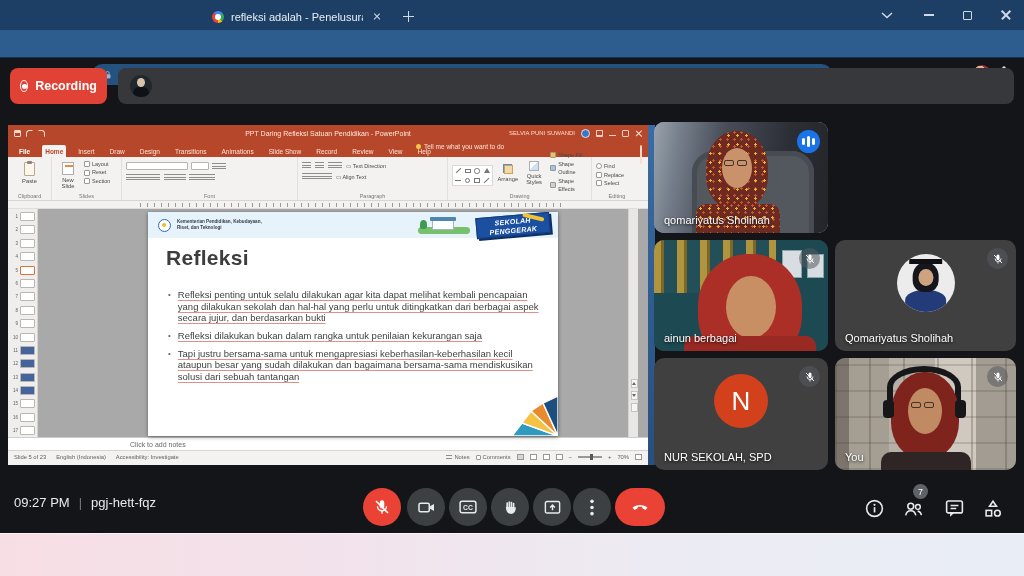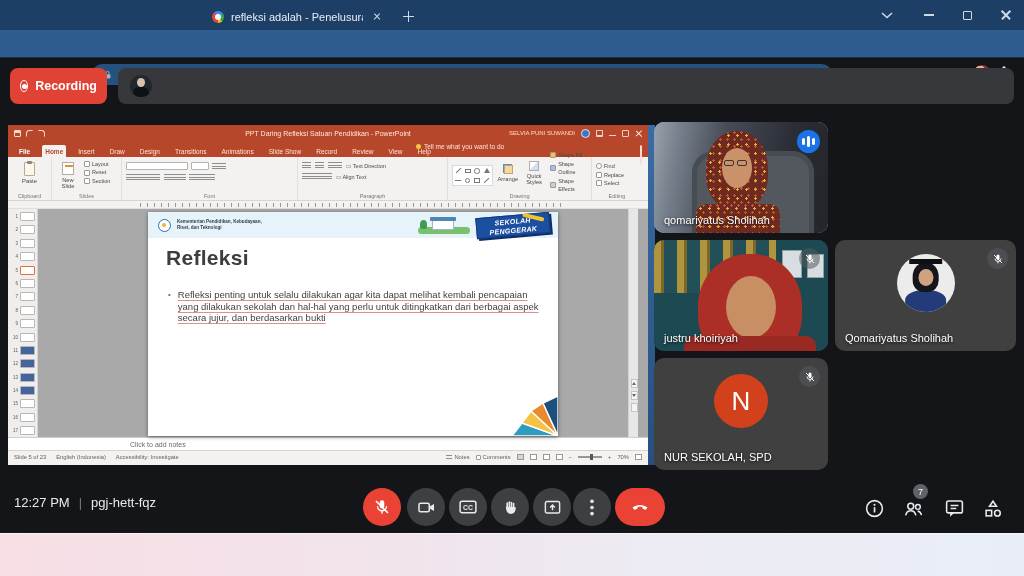--- a/index.html
+++ b/index.html
@@ -582,20 +582,26 @@
               <span class="pencil"></span>
               <span>SEKOLAH</span><br><span>PENGGERAK</span>
             </span>
           </div>
           <div class="slide-title">Refleksi</div>
           <ul class="bullets">
 
           <li>
                 <span class="btxt">Refleksi penting untuk selalu dilakukan agar kita dapat melihat kembali pencapaian yang dilakukan sekolah dan hal-hal yang perlu untuk ditingkatkan dari berbagai aspek secara jujur, dan berdasarkan bukti</span>
               </li>
+              <li>
+                <span class="btxt">Refleksi dilakukan bukan dalam rangka untuk penilaian kekurangan saja</span>
+              </li>
+              <li>
+                <span class="btxt">Tapi justru bersama-sama untuk mengapresiasi keberhasilan-keberhasilan kecil ataupun besar yang sudah dilakukan dan bagaimana bersama-sama mendiskusikan solusi dari sebuah tantangan</span>
+              </li>
             </ul>
           <svg class="decor" width="46" height="40" viewBox="0 0 46 40">
             <polygon points="46,40 0,40 10,27" fill="#2e9bbf" stroke="#fff" stroke-width="1.4"></polygon>
             <polygon points="46,40 10,27 19,15" fill="#f5c243" stroke="#fff" stroke-width="1.4"></polygon>
             <polygon points="46,40 19,15 31,7" fill="#e98a2f" stroke="#fff" stroke-width="1.4"></polygon>
             <polygon points="46,40 31,7 46,0" fill="#1d4f7e" stroke="#fff" stroke-width="1.4"></polygon>
           </svg>
         </div>
         <div class="vscroll">
           <span class="vsbtn" style="top:170px;">
@@ -673,21 +679,21 @@
       <div class="torso" style="left:30px; top:96px; width:132px; height:20px; background:#992a23;"></div>
     </div>
     <span class="mutebadge">
       <svg width="12" height="12" viewBox="0 0 24 24">
           <path d="M12 3a3 3 0 0 1 3 3v5a3 3 0 0 1-6 0V6a3 3 0 0 1 3-3z" fill="#fff"></path>
           <path d="M6 11a6 6 0 0 0 12 0" stroke="#fff" stroke-width="1.8" fill="none"></path>
           <path d="M12 17v4" stroke="#fff" stroke-width="1.8"></path>
           <path d="M4 4l16 16" stroke="#fff" stroke-width="2"></path>
         </svg>
     </span>
-    <span class="pname">justru khoiriyah</span>
+    <span class="pname">ainun berbagai</span>
   </div>
 
   <div class="abs tile" style="left:835px; top:240px; width:181px; height:111px;">
     <div class="circle-avatar" style="top:14px; width:58px; height:58px;">
       <span class="ca-gown"></span>
         <span class="ca-hijabdark"></span>
         <span class="ca-face"></span>
         <span class="ca-cap"></span>
     </div>
     <span class="mutebadge">
@@ -707,23 +713,47 @@
       <svg width="12" height="12" viewBox="0 0 24 24">
           <path d="M12 3a3 3 0 0 1 3 3v5a3 3 0 0 1-6 0V6a3 3 0 0 1 3-3z" fill="#fff"></path>
           <path d="M6 11a6 6 0 0 0 12 0" stroke="#fff" stroke-width="1.8" fill="none"></path>
           <path d="M12 17v4" stroke="#fff" stroke-width="1.8"></path>
           <path d="M4 4l16 16" stroke="#fff" stroke-width="2"></path>
         </svg>
     </span>
     <span class="pname">NUR SEKOLAH, SPD</span>
   </div>
 
+  <div class="abs tile" style="left:835px; top:358px; width:181px; height:112px;">
+    <div class="scene s6">
+      <div class="shelves"></div>
+      <div class="headset-band" style="left:52px; top:8px; width:74px; height:42px;"></div>
+      <div class="hijab" style="left:56px; top:14px; width:68px; height:86px; background:#7e241d;"></div>
+      <div class="earcup" style="left:48px; top:42px; width:11px; height:18px;"></div>
+      <div class="earcup" style="left:120px; top:42px; width:11px; height:18px;"></div>
+      <div class="face" style="left:73px; top:30px; width:34px; height:46px; background:#c08a63;"></div>
+      <div class="glasses" style="left:76px; top:44px;">
+          <i></i>
+          <i></i>
+        </div>
+      <div class="torso" style="left:46px; top:94px; width:90px; height:22px; background:#2e2524;"></div>
+    </div>
+    <span class="mutebadge">
+      <svg width="12" height="12" viewBox="0 0 24 24">
+          <path d="M12 3a3 3 0 0 1 3 3v5a3 3 0 0 1-6 0V6a3 3 0 0 1 3-3z" fill="#fff"></path>
+          <path d="M6 11a6 6 0 0 0 12 0" stroke="#fff" stroke-width="1.8" fill="none"></path>
+          <path d="M12 17v4" stroke="#fff" stroke-width="1.8"></path>
+          <path d="M4 4l16 16" stroke="#fff" stroke-width="2"></path>
+        </svg>
+    </span>
+    <span class="pname">You</span>
+  </div>
 
   <div class="abs meetinfo">
-    <span>12:27 PM</span>
+    <span>09:27 PM</span>
     <span class="sep">|</span>
     <span>pgj-hett-fqz</span>
   </div>
 
   <div class="cbtn red" style="left:363px;">
     <svg width="18" height="18" viewBox="0 0 24 24">
         <path d="M12 3a3 3 0 0 1 3 3v5a3 3 0 0 1-6 0V6a3 3 0 0 1 3-3z" fill="#fff"></path>
         <path d="M6 11a6 6 0 0 0 12 0" stroke="#fff" stroke-width="1.8" fill="none"></path>
         <path d="M12 17v4" stroke="#fff" stroke-width="1.8"></path>
         <path d="M4 4l16 16" stroke="#fff" stroke-width="2.2"></path>

